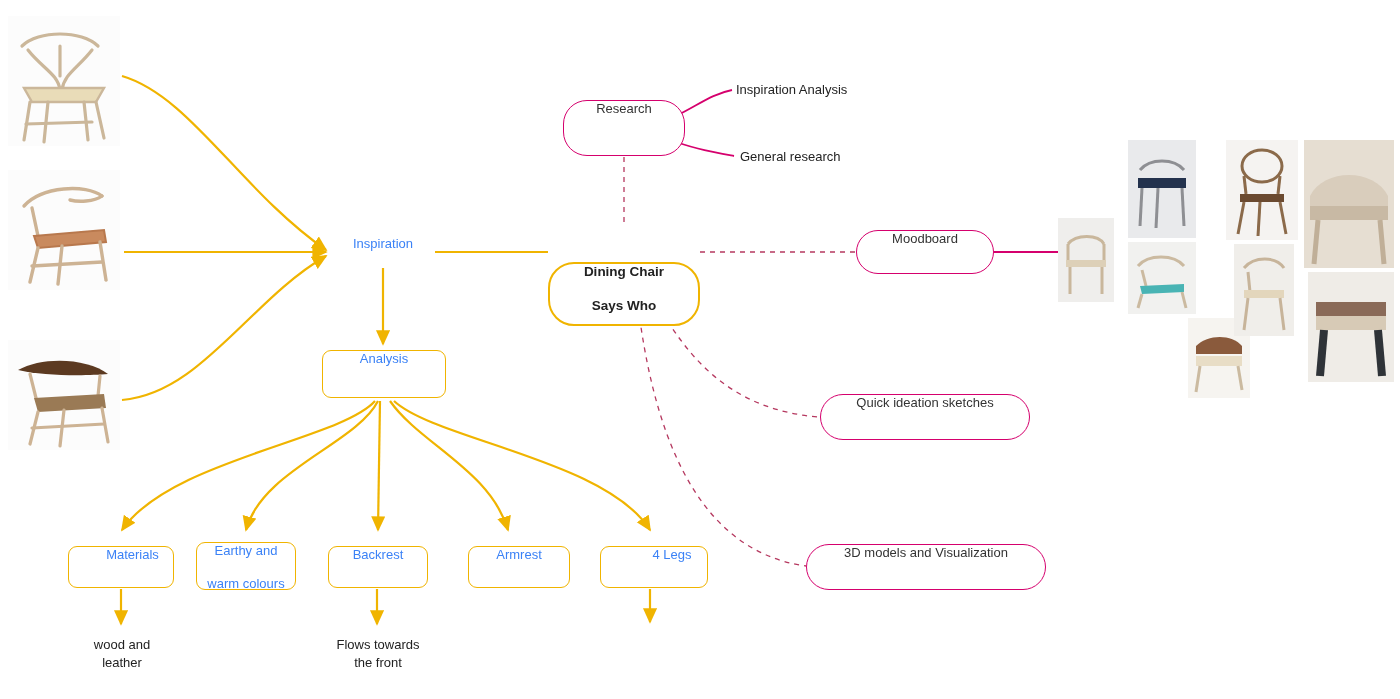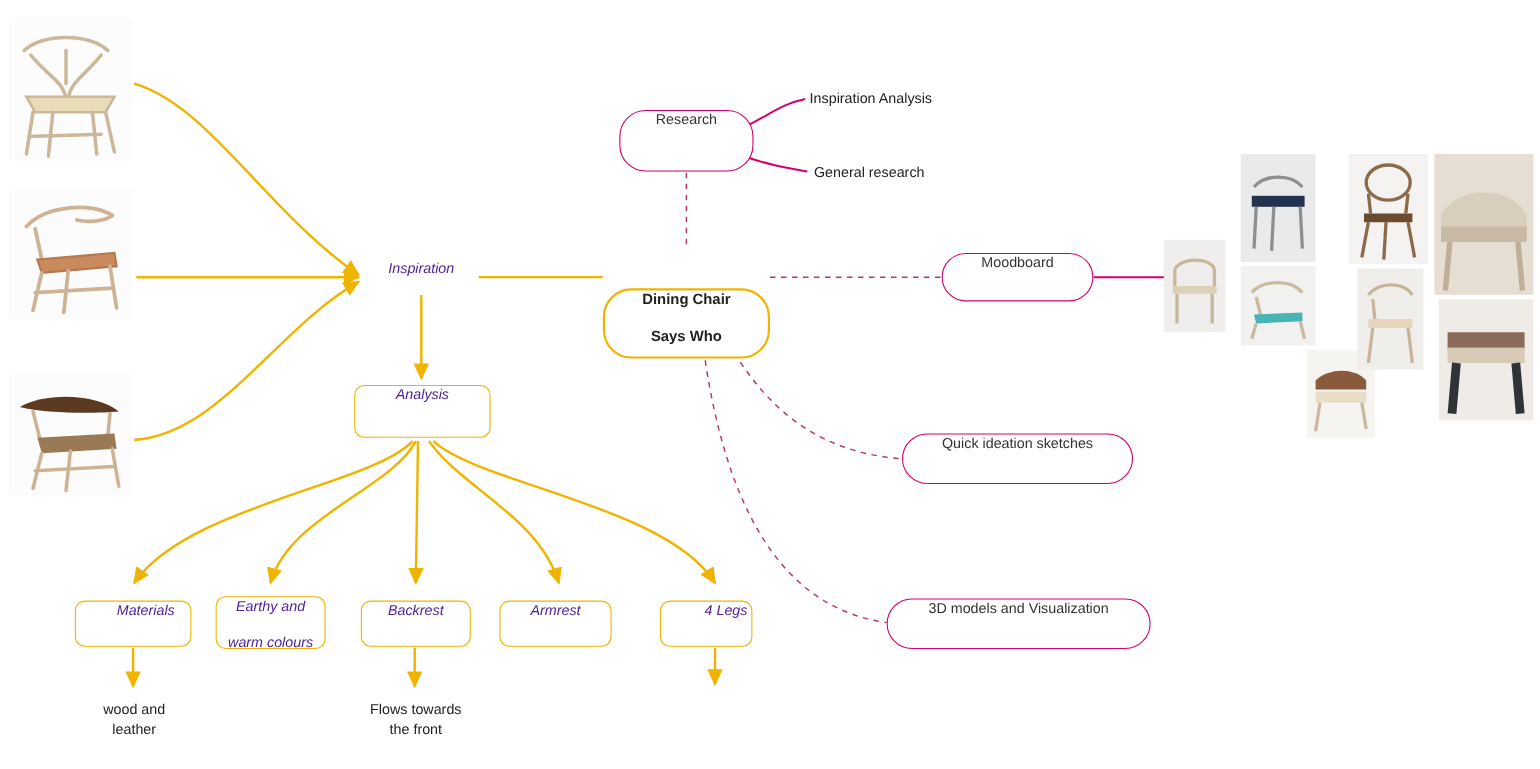--- a/index.html
+++ b/index.html
@@ -6,21 +6,21 @@
   body{width:1400px;height:699px;overflow:hidden;font-family:"Liberation Sans",sans-serif;}
   #stage{position:relative;width:1400px;height:699px;background:#fff;}
 
   svg.links{position:absolute;left:0;top:0;width:1400px;height:699px;overflow:visible;}
 
   .node{position:absolute;box-sizing:border-box;display:flex;justify-content:center;
         text-align:center;background:#fff;line-height:1.25;}
   .node span{display:block;}
 
   
-  .n-yellow{border:1.6px solid #f0b400;border-radius:9px;color:#4c1d95;font-style:italic;}
+  .n-yellow{border:1.6px solid #f0b400;border-radius:9px;color:#3b82f6;}
   .n-center{border:2px solid #f0b400;border-radius:26px;color:#222;font-weight:bold;}
   
   .n-pink{border:1.8px solid #d5006d;border-radius:24px;color:#333;}
 
   .leaf{position:absolute;color:#222;text-align:center;font-size:13px;line-height:1.35;}
 
   .photo{position:absolute;overflow:hidden;background:#f3f3f3;}
 
   .mb-tile{position:absolute;overflow:hidden;}
 </style>
@@ -269,25 +269,25 @@
     <span>
       <span>Earthy and</span><br>
       <span>warm colours</span>
     </span>
   </div>
 
   <div class="node n-yellow" style="left:328px;top:546px;width:100px;height:42px;font-size:13px;">
     <span>Backrest</span>
   </div>
 
-  <div class="node n-yellow" style="left:454px;top:546px;width:102px;height:42px;font-size:13px;">
+  <div class="node n-yellow" style="left:468px;top:546px;width:102px;height:42px;font-size:13px;">
     <span>Armrest</span>
   </div>
 
-  <div class="node n-yellow" style="left:600px;top:546px;width:84px;height:42px;font-size:13px;padding-left:36px;">
+  <div class="node n-yellow" style="left:600px;top:546px;width:108px;height:42px;font-size:13px;padding-left:36px;">
     <span>4 Legs</span>
   </div>
 
   <div class="leaf" style="left:52px;top:636px;width:140px;">
     <span>wood and</span><br>
     <span>leather</span>
   </div>
 
   <div class="leaf" style="left:305px;top:636px;width:146px;">
     <span>Flows towards</span><br>

